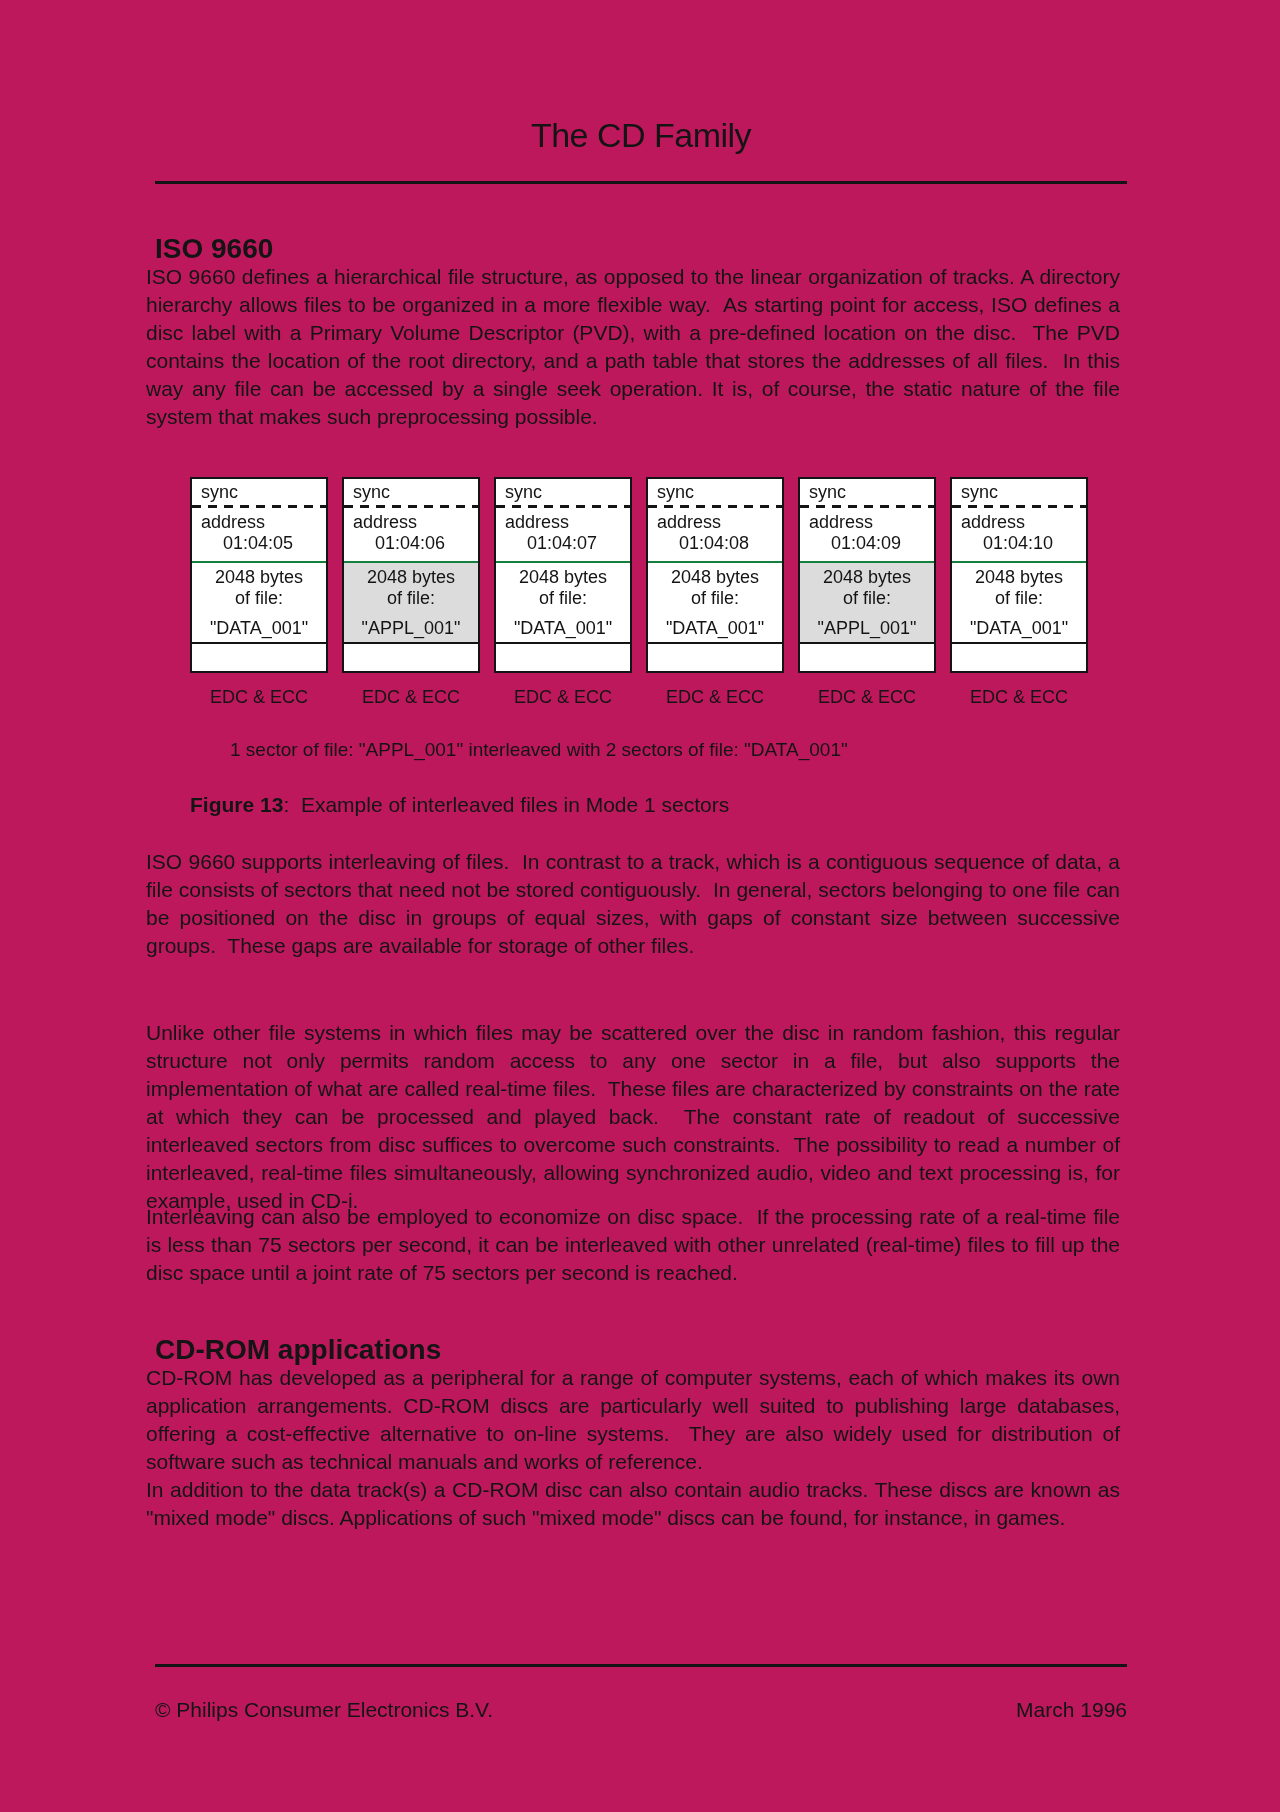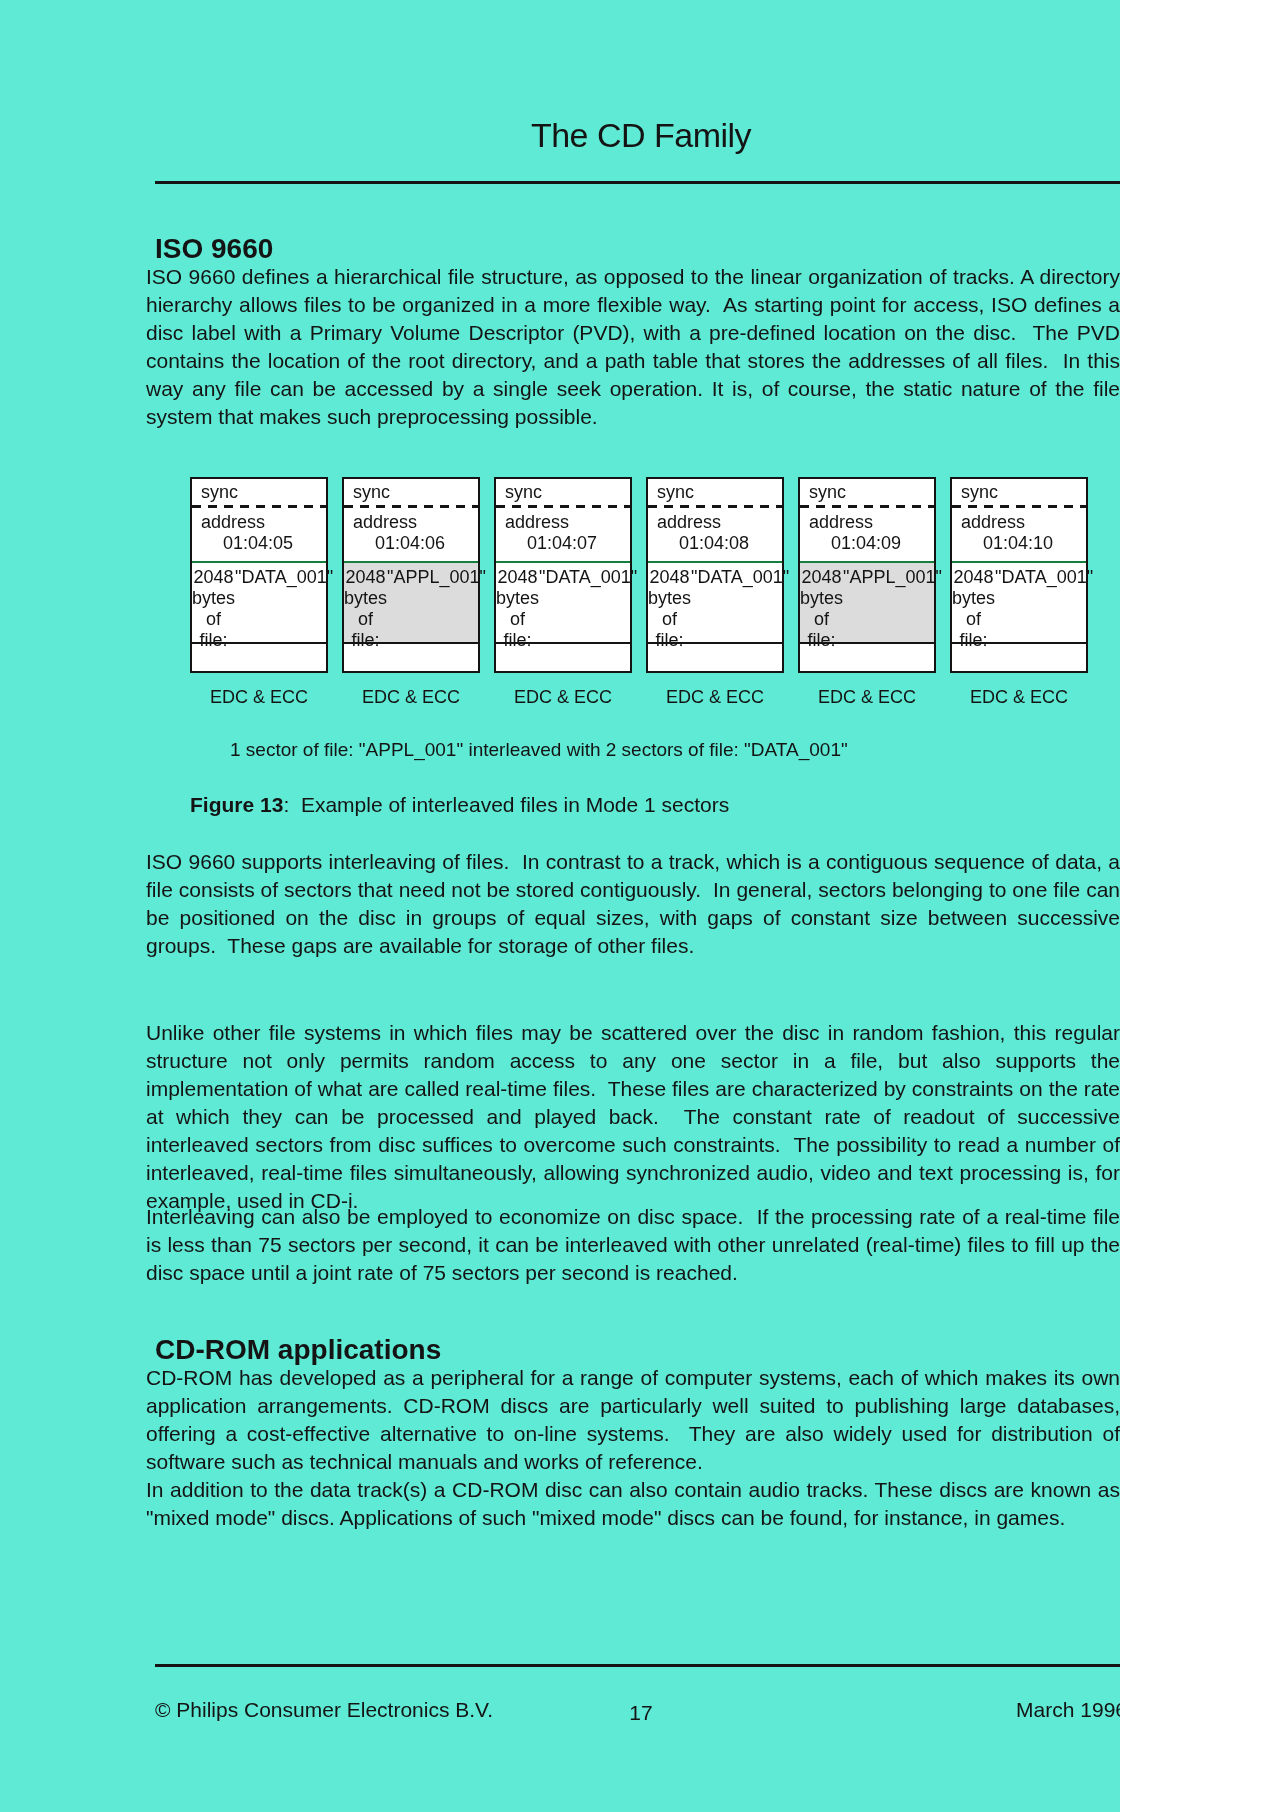--- a/index.html
+++ b/index.html
@@ -4,23 +4,23 @@
 <style>
   html, body {
     margin: 0;
     padding: 0;
     background: #ffffff;
     font-family: "Liberation Sans", sans-serif;
     color: #141414;
   }
   .page {
     position: relative;
-    width: 1120px;
+    width: 1280px;
     height: 1812px;
-    background: #5eead4;
+    background: #be185d;
     overflow: hidden;
   }
   .doc-title {
     position: absolute;
     top: 116px;
     left: 155px;
     width: 972px;
     text-align: center;
     font-size: 34px;
     letter-spacing: -0.5px;
@@ -95,20 +95,21 @@
     padding: 4px 0 0 9px;
     line-height: 21px;
     border-bottom: 2px solid #15803d;
   }
   .addr-value { padding-left: 22px; }
   .row-data {
     box-sizing: border-box;
     height: 81px;
     border-bottom: 2px solid #141414;
     display: flex;
+    flex-direction: column;
     justify-content: space-between;
     text-align: center;
     line-height: 21px;
     padding: 4px 0 3px 0;
   }
   .sector-box.shaded .row-data { background: #dcdcdc; }
   .bytes-label { white-space: pre-line; }
   .row-edc {
     box-sizing: border-box;
     height: 27px;
@@ -271,15 +272,14 @@
 
   <div class="heading" id="cd-heading">CD-ROM applications</div>
   <div class="para" id="cd-para">CD-ROM has developed as a peripheral for a range of computer systems, each of which makes its own application arrangements. CD-ROM discs are particularly well suited to publishing large databases, offering a cost-effective alternative to on-line systems.&nbsp; They are also widely used for distribution of software such as technical manuals and works of reference.
 In addition to the data track(s) a CD-ROM disc can also contain audio tracks. These discs are known as "mixed mode" discs. Applications of such "mixed mode" discs can be found, for instance, in games.</div>
 
   <div class="rule rule-bottom"></div>
   <div class="footer-row">
     <span>© Philips Consumer Electronics B.V.</span>
     <span>March 1996</span>
   </div>
-  <div class="page-number">17</div>
 
 </div>
 
 </body></html>

